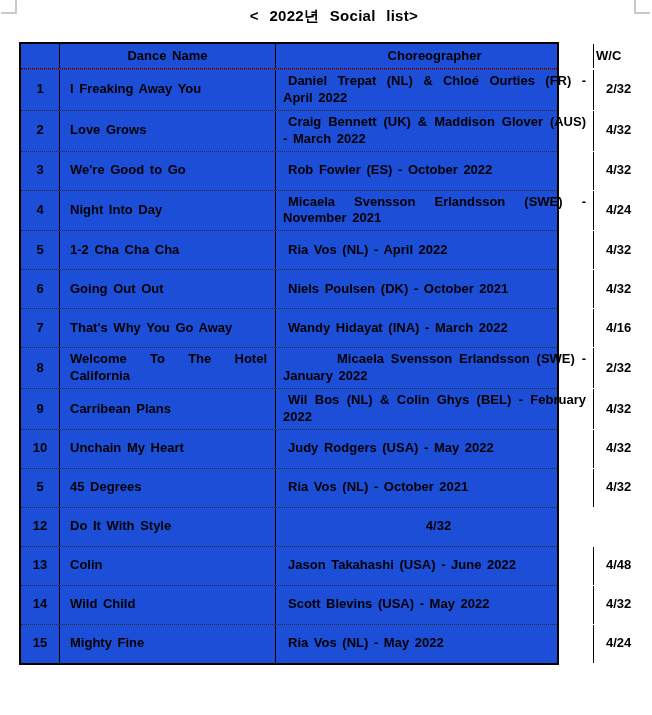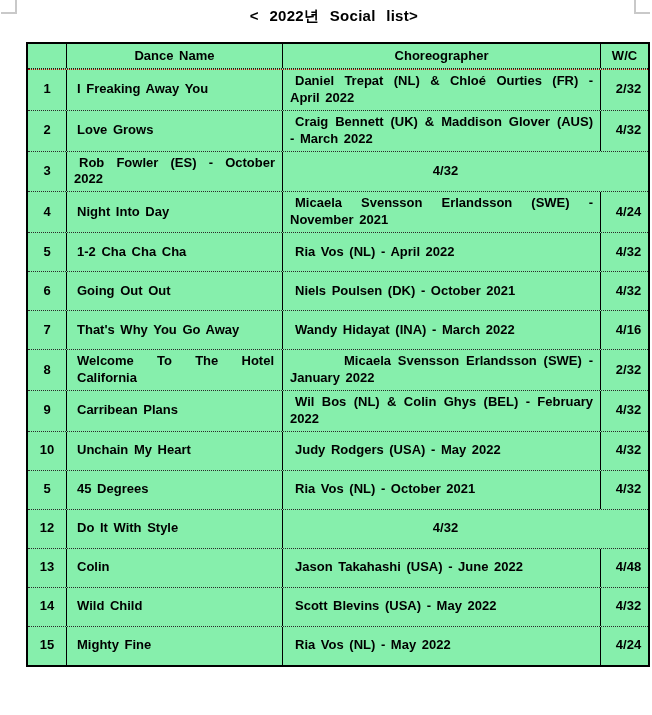--- a/index.html
+++ b/index.html
@@ -20,23 +20,23 @@
   
   .title {
     position: absolute; top: 7px; left: 8px; width: 100%;
     text-align: center;
     font-size: 15px; font-weight: bold;
     letter-spacing: 0.3px; word-spacing: 6px;
   }
 
   
   .table {
-    position: absolute; left: 26px; top: 42px; width: 624px;
+    position: absolute; left: 19px; top: 42px; width: 540px;
     border: 2px solid #000;
-    background: #86efac;
+    background: #1d4ed8;
   }
   .tr {
     display: grid;
     grid-template-columns: 38px 216px 318px 1fr;
   }
   .td {
     display: flex; flex-direction: column; justify-content: center;
     font-size: 13px; font-weight: bold;
     line-height: 1.3;
     word-spacing: 2px;
@@ -88,20 +88,21 @@
 
     <div class="tr">
       <div class="td num">2</div>
       <div class="td dance">Love Grows</div>
       <div class="td choreo">Craig Bennett (UK) &amp; Maddison Glover (AUS) - March 2022</div>
       <div class="td wc">4/32</div>
     </div>
 
     <div class="tr">
       <div class="td num">3</div>
+      <div class="td dance">We're Good to Go</div>
       <div class="td choreo">Rob Fowler (ES) - October 2022</div>
       <div class="td wc">4/32</div>
     </div>
 
     <div class="tr">
       <div class="td num">4</div>
       <div class="td dance">Night Into Day</div>
       <div class="td choreo">Micaela Svensson Erlandsson (SWE) - November 2021</div>
       <div class="td wc">4/24</div>
     </div>

